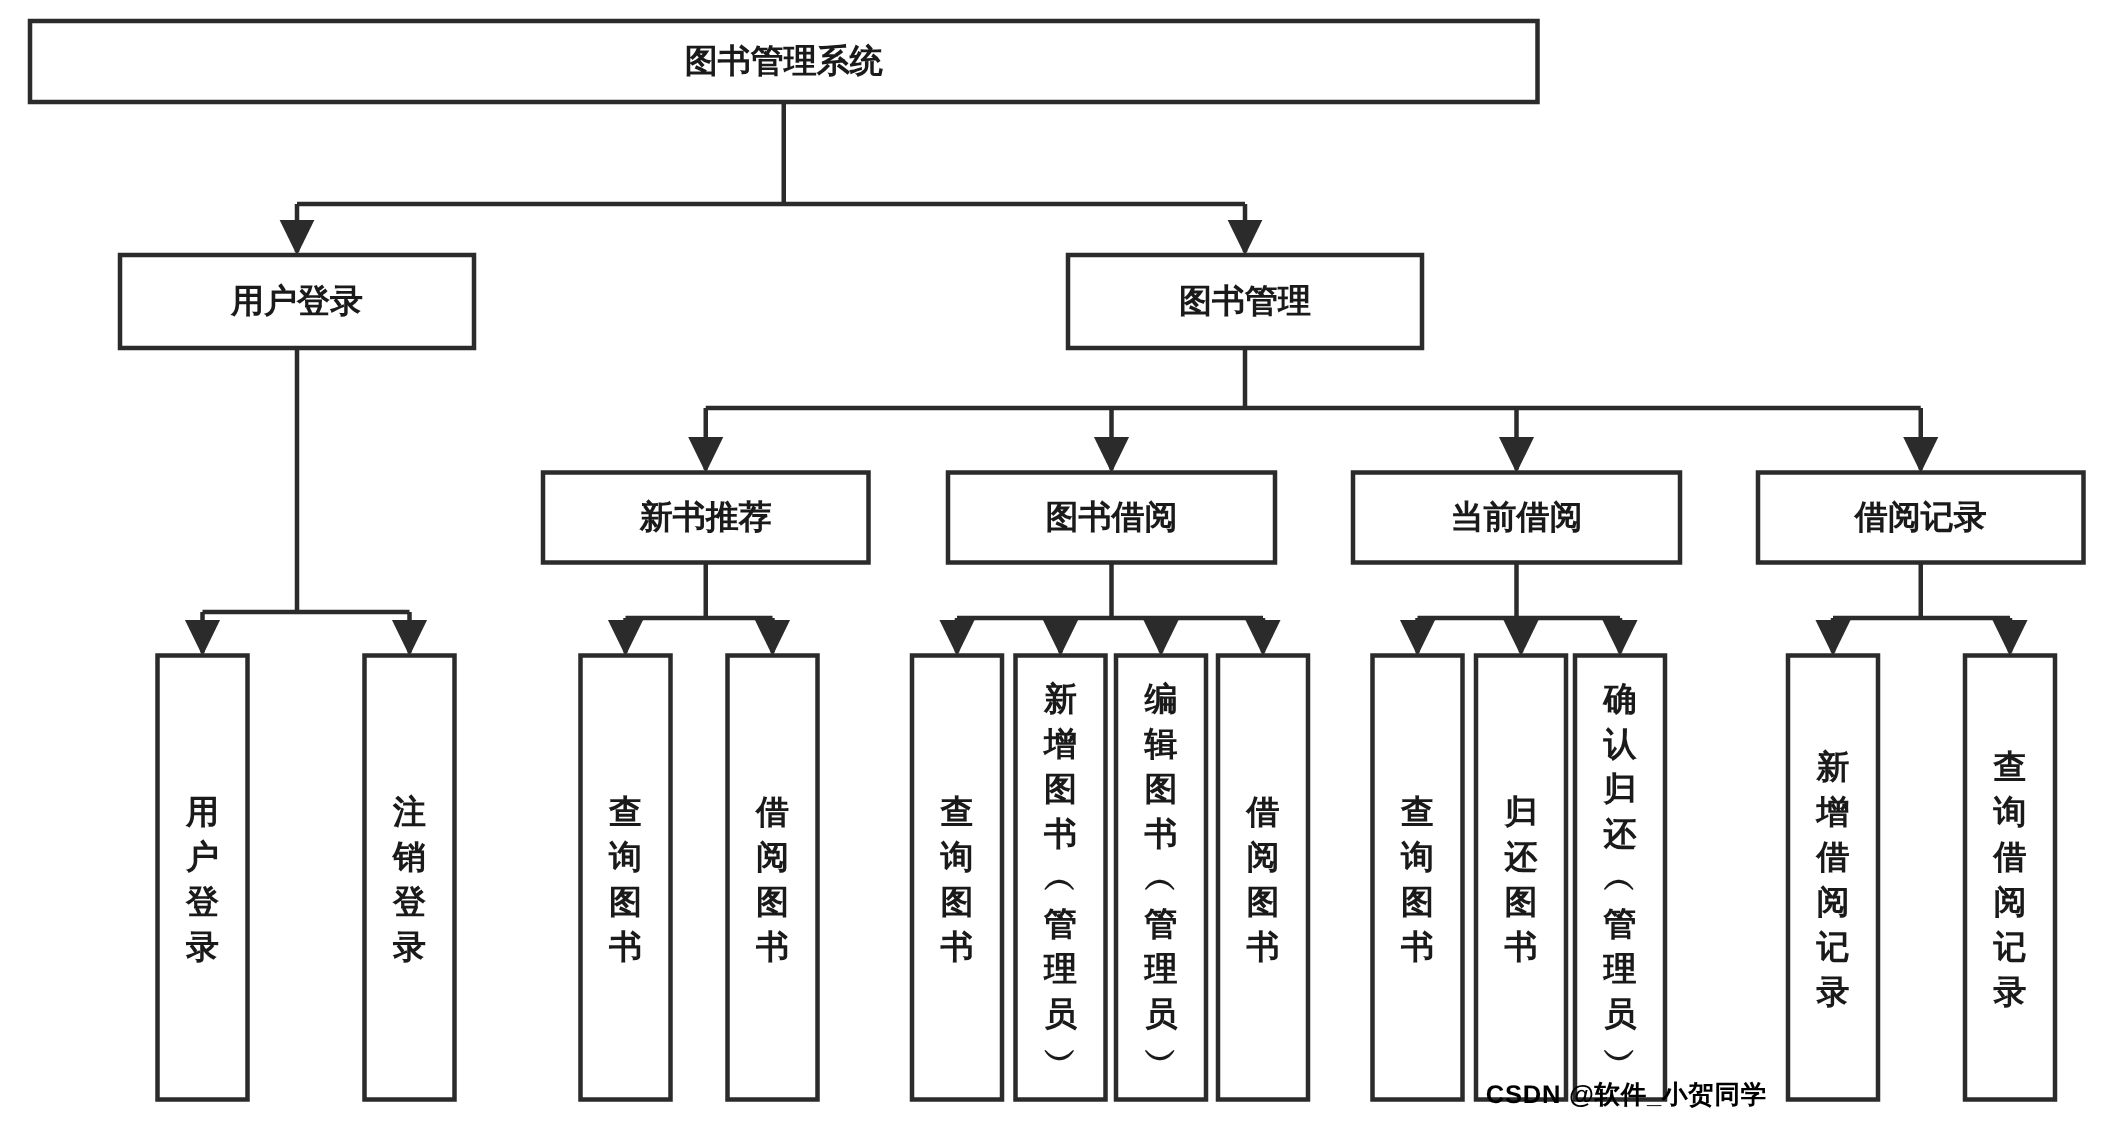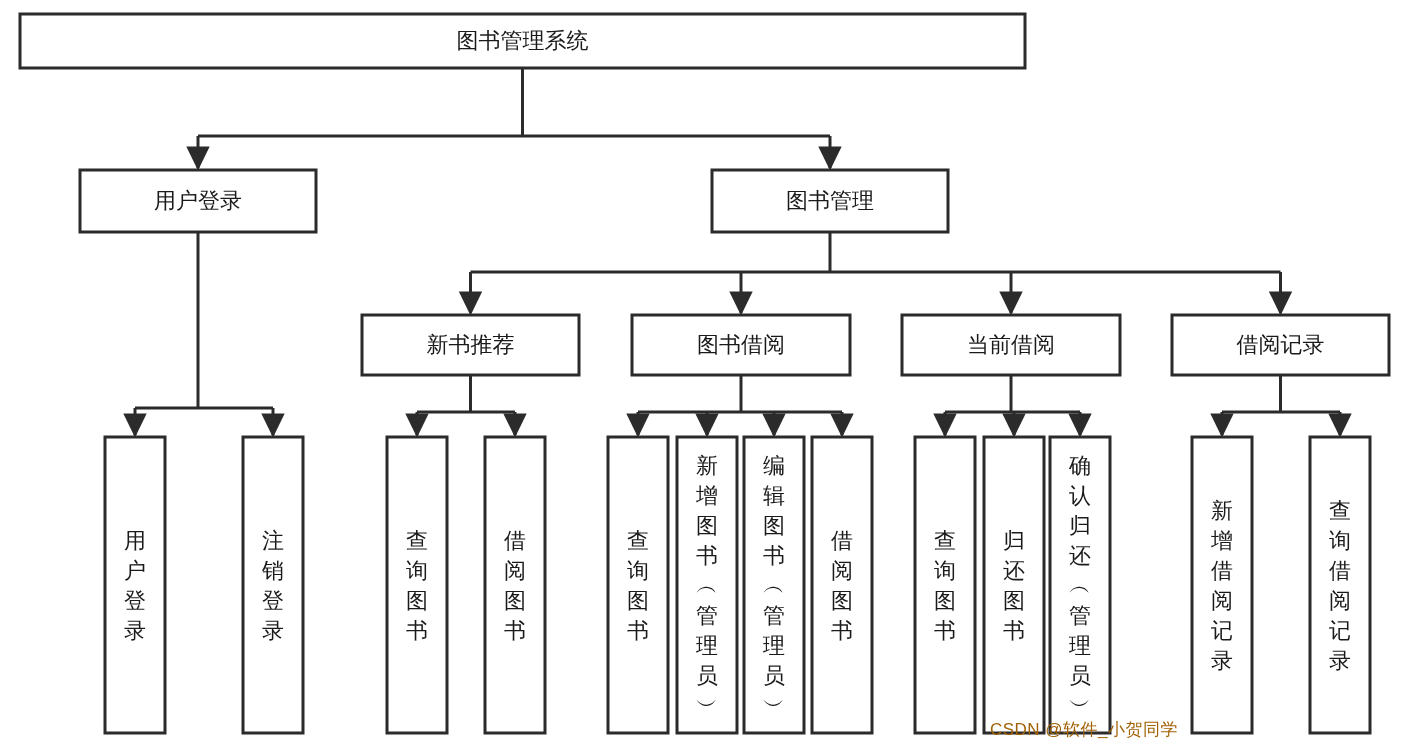--- a/index.html
+++ b/index.html
@@ -11,20 +11,21 @@
     width: 1405px;
     height: 747px;
     font-family: "Liberation Sans", sans-serif;
     overflow: hidden;
   }
   #diagram-root {
     position: relative;
     width: 1190px;
     height: 747px;
     background: #ffffff;
+    font-weight: bold;
   }
   svg.flow {
     position: absolute;
     left: 0;
     top: 0;
     width: 1405px;
     height: 747px;
   }
   .node-rect {
     fill: #ffffff;
@@ -48,21 +49,21 @@
     fill: #1a1a1a;
     font-size: 22px;
     text-anchor: middle;
   }
   .watermark {
     position: absolute;
     right: 12px;
     bottom: 6px;
     font-family: "Liberation Sans", sans-serif;
     font-size: 17px;
-    color: #a16207;
+    color: #000000;
     white-space: nowrap;
     letter-spacing: 0.5px;
     pointer-events: none;
   }
 </style>
 </head>
 <body>
 
 <div id="diagram-root">
 

